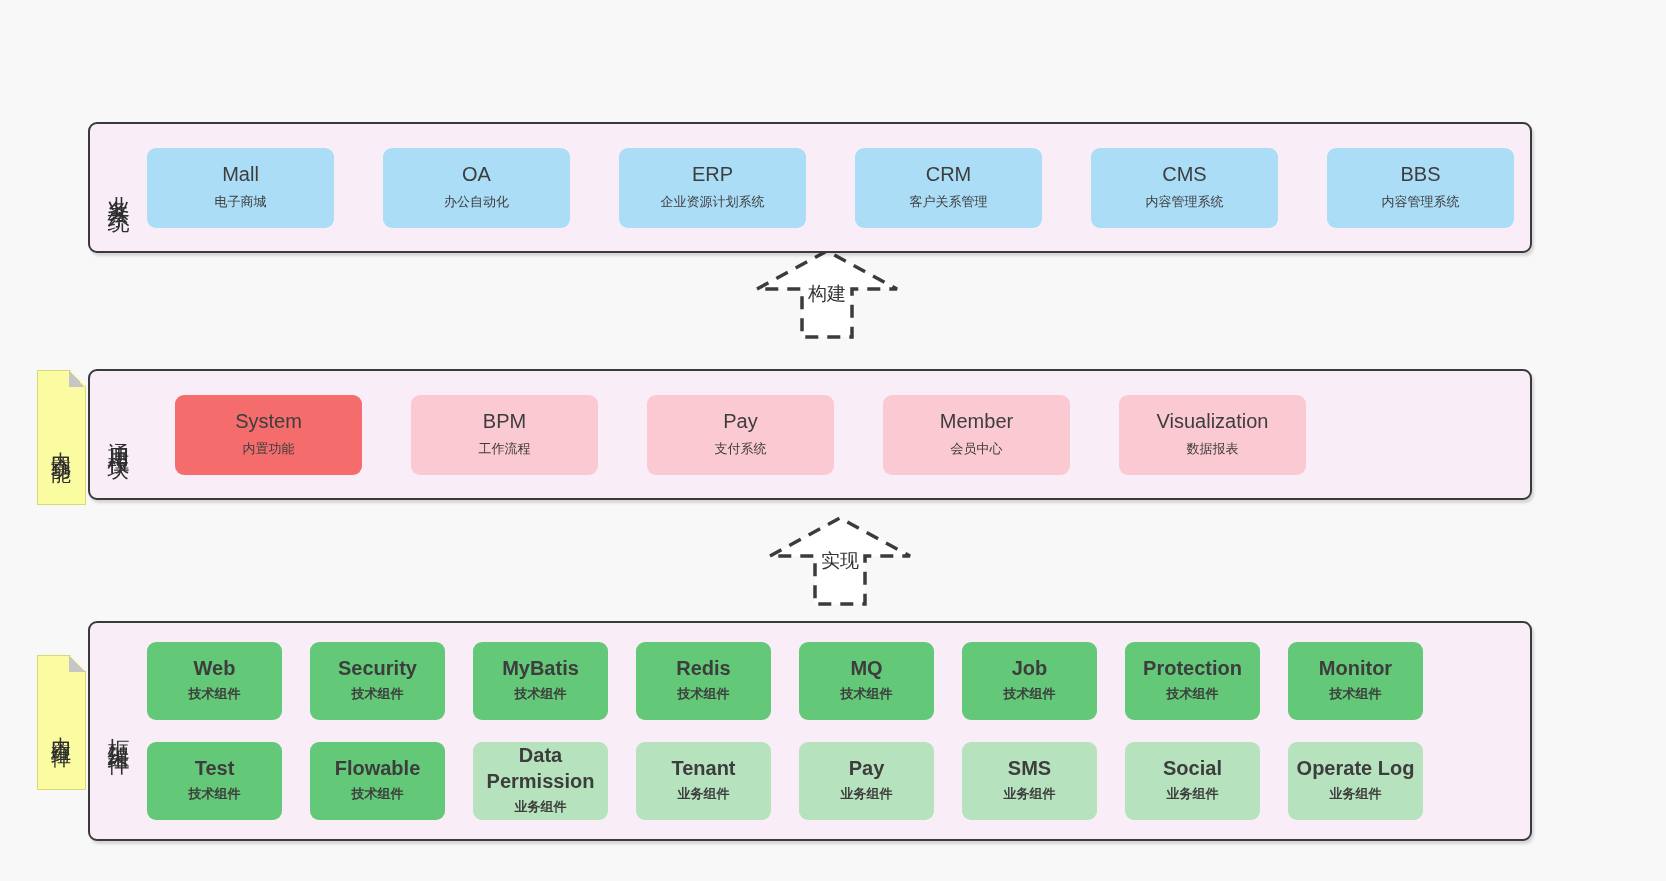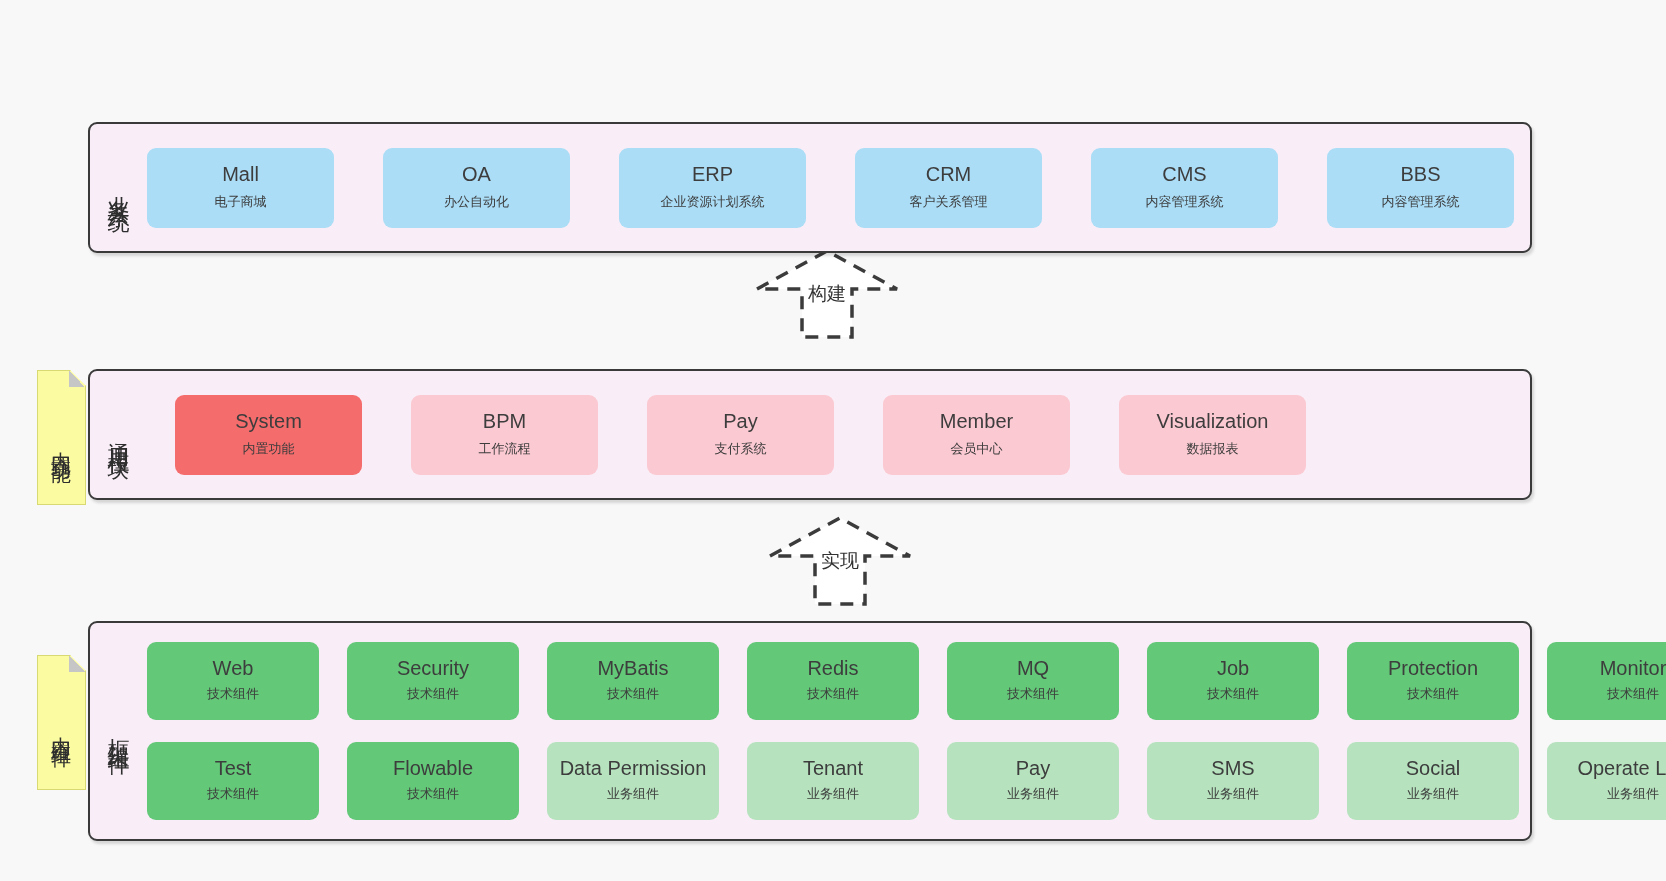--- a/index.html
+++ b/index.html
@@ -43,21 +43,21 @@
 
   .node {
     border-radius:9px;
     display:flex; flex-direction:column;
     align-items:center; justify-content:center;
     text-align:center; flex:0 0 auto;
   }
   .node .t { font-size:20px; line-height:28px; }
   .node .s { font-size:13px; line-height:28px; }
   .wide  { width:187px; height:80px; }
-  .small { width:172px; height:78px; }
+  .small { width:135px; height:78px;font-weight:bold; }
   .small .t { line-height:26px; }
   .small .s { line-height:26px; }
 
   .blue       { background:#abddf7; }
   .red        { background:#f56c6c;margin-left:28px; }
   .pink       { background:#fbc9d2; }
   .green      { background:#63c878; }
   .lightgreen { background:#b6e3be; }
 
   

